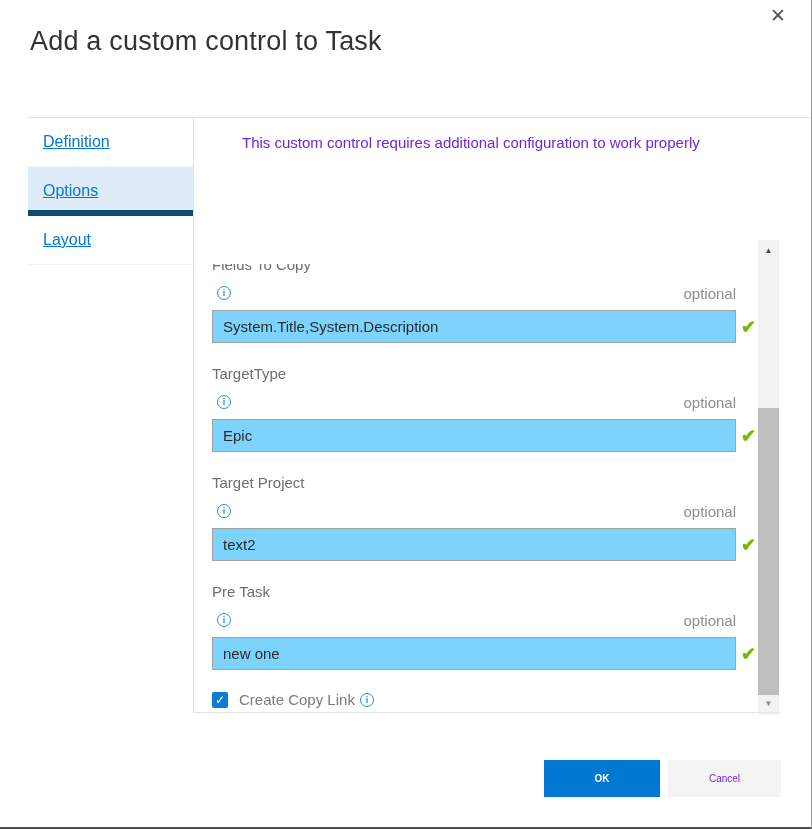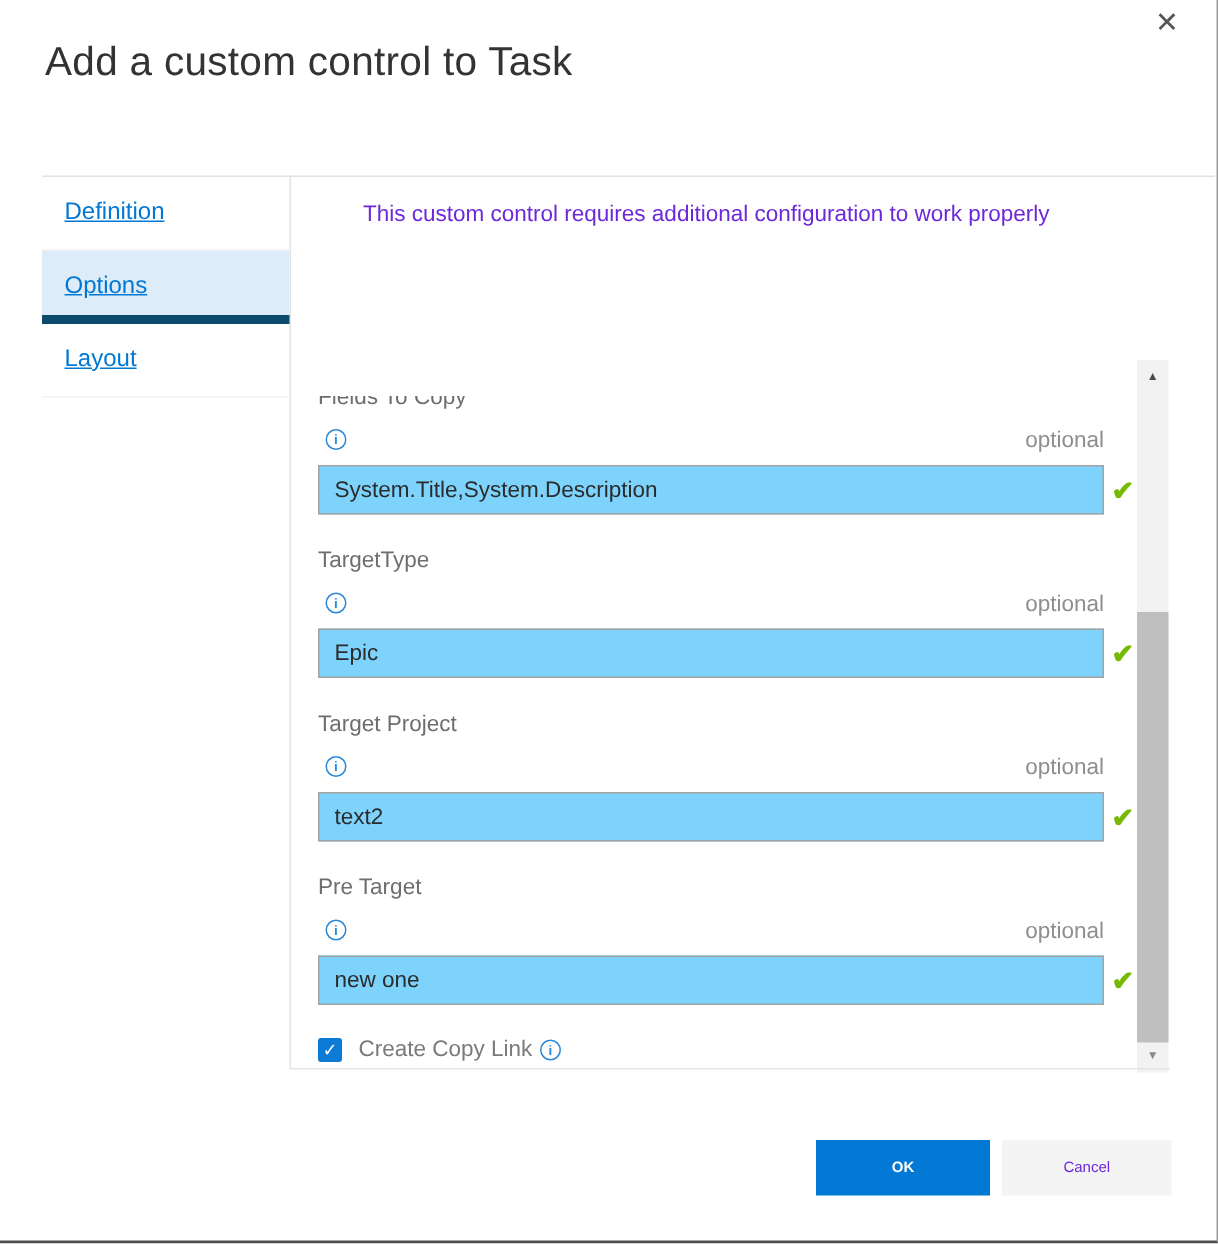--- a/index.html
+++ b/index.html
@@ -141,21 +141,21 @@
         <span class="info-icon">i</span>
         <span class="optional">optional</span>
       </div>
       <div class="input-row">
         <input class="text-input" type="text" value="text2" style="">
         <span class="check-icon">✔</span>
       </div>
     </div>
 
     <div class="field">
-      <div class="field-label">Pre Target</div>
+      <div class="field-label">Pre Task</div>
       <div class="field-meta">
         <span class="info-icon">i</span>
         <span class="optional">optional</span>
       </div>
       <div class="input-row">
         <input class="text-input" type="text" value="new one" style="">
         <span class="check-icon">✔</span>
       </div>
     </div>
 

